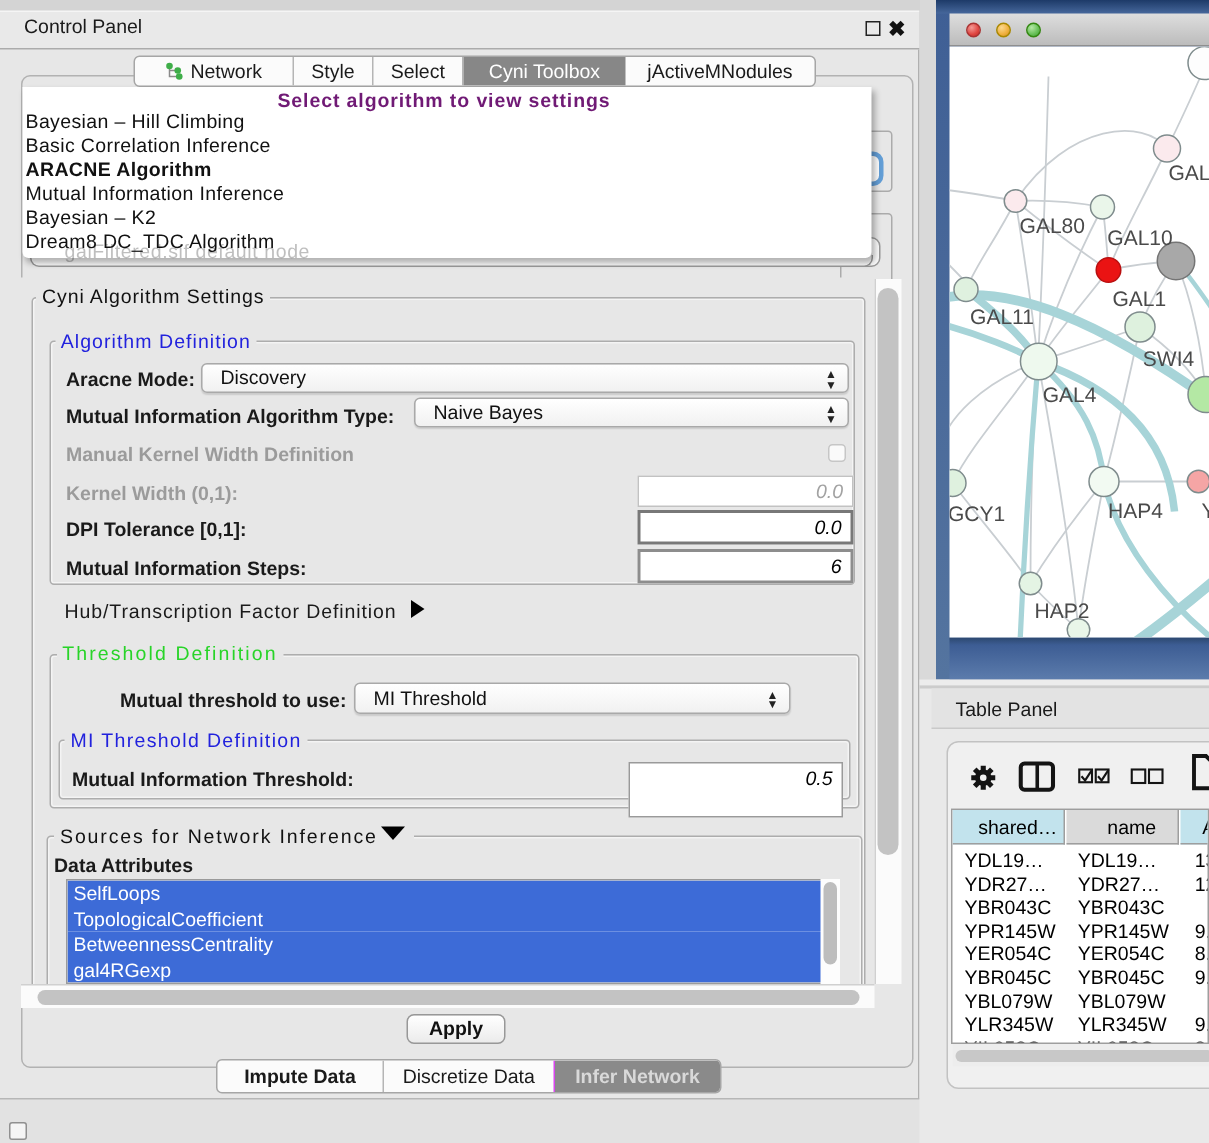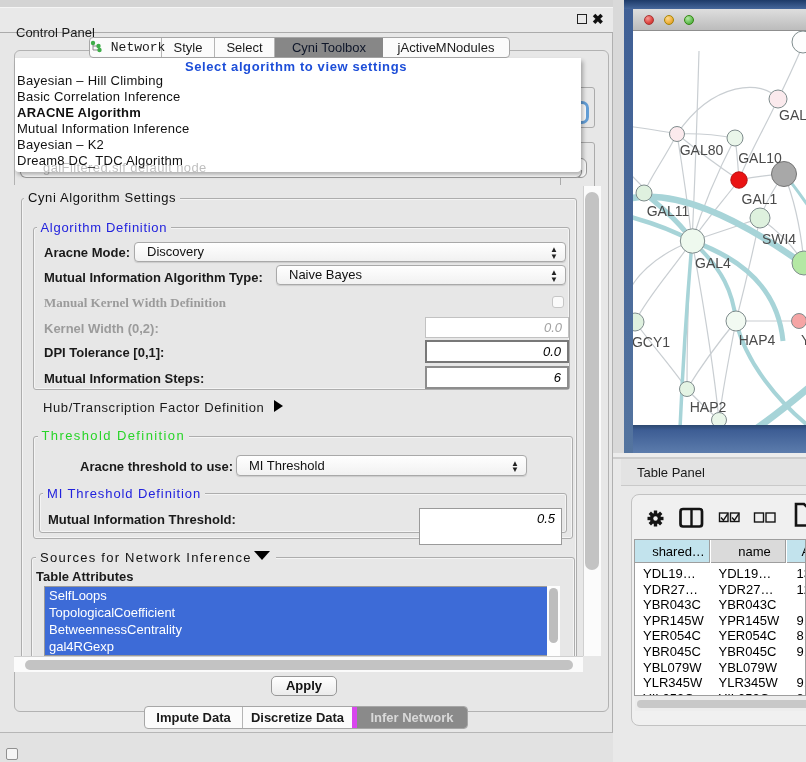--- a/index.html
+++ b/index.html
@@ -18,38 +18,38 @@
   .gtitle { position:absolute; background:#e7e7e7; padding:0 4px; font-size:13px; white-space:nowrap; }
 </style>
 </head>
 <body>
 
 <div class="abs" style="left:0;top:0;width:613px;height:733px;background:#e7e7e7;border-right:1px solid #b0b0b0;border-bottom:1px solid #b6b6b6;">
 
   <div class="abs" style="left:0;top:0;width:613px;height:8px;background:#d4d4d4;border-bottom:1px solid #f5f5f5;"></div>
 
   <div class="abs" style="left:0;top:8px;width:613px;height:25px;background:#e9e9e9;border-bottom:1px solid #ababab;">
-    <div class="abs lbl" style="left:16px;top:17px;">Control Panel</div>
+    <div class="abs lbl" style="left:16px;top:2px;">Control Panel</div>
     <div class="abs" style="left:577px;top:6px;width:10px;height:10px;border:1.5px solid #222;"></div>
     <div class="abs" style="left:592px;top:3px;font-size:14px;font-weight:bold;color:#111;">✖</div>
   </div>
 
   <div class="abs" style="left:14px;top:50px;width:595px;height:662px;background:#e7e7e7;border:1px solid #b2b2b2;border-radius:6px;"></div>
 
   <div class="abs" style="left:89px;top:37px;height:21px;background:#fbfbfb;border:1px solid #a6a6a6;border-radius:4px;overflow:hidden;display:flex;">
-    <div class="lbl" style="width:72px;line-height:19px;text-align:center;border-right:1px solid #b5b5b5;font-family:Liberation Mono, monospace;">
+    <div class="lbl" style="width:106px;line-height:19px;text-align:center;border-right:1px solid #b5b5b5;">
       <svg width="13" height="13" style="vertical-align:-2px;">
           <path d="M3,3 L3,10 L9,10 M3,6 L8,6" stroke="#8a8a8a" fill="none" stroke-width="1"></path>
           <circle cx="3" cy="3" r="2.2" fill="#3fae49"></circle>
           <circle cx="8.5" cy="6" r="2.2" fill="#3fae49"></circle>
           <circle cx="9.5" cy="10" r="2.2" fill="#3fae49"></circle>
         </svg> Network</div>
     <div class="lbl" style="width:53px;line-height:19px;text-align:center;border-right:1px solid #b5b5b5;">Style</div>
     <div class="lbl" style="width:60px;line-height:19px;text-align:center;border-right:1px solid #b5b5b5;">Select</div>
-    <div class="lbl" style="width:108px;line-height:19px;text-align:center;background:#878787;color:#0f172a;">Cyni Toolbox</div>
+    <div class="lbl" style="width:108px;line-height:19px;text-align:center;background:#878787;color:#ffffff;">Cyni Toolbox</div>
     <div class="lbl" style="width:126px;line-height:19px;text-align:center;">jActiveMNodules</div>
   </div>
 
   <div class="abs" style="left:560px;top:87px;width:35px;height:41px;border:1px solid #ababab;border-radius:3px;"></div>
   <div class="abs" style="left:566px;top:101px;width:23px;height:23px;border:3px solid #639ed6;border-radius:7px;background:#fdfdfd;"></div>
   <div class="abs" style="left:560px;top:142px;width:35px;height:48px;border:1px solid #ababab;border-radius:3px;"></div>
   <div class="abs" style="left:540px;top:158px;width:47px;height:20px;border:1.5px solid #9a9a9a;border-radius:6px;background:#fcfcfc;"></div>
   <div class="abs" style="left:20px;top:170px;width:562px;height:8px;border:1.5px solid #9a9a9a;border-top:none;border-radius:0 0 6px 6px;background:#fcfcfc;"></div>
 
   <div class="abs" style="left:14px;top:185px;width:570px;height:471px;background:#e7e7e7;overflow:hidden;">
@@ -60,87 +60,87 @@
 
     <div class="gbox" style="left:19px;top:42px;width:537px;height:163px;border-radius:3px;"></div>
     <div class="gtitle" style="left:22.5px;top:34.5px;color:#2222dd;letter-spacing:0.7px;">Algorithm Definition</div>
 
     <div class="abs lbl b" style="left:30px;top:60px;">Aracne Mode:</div>
     <div class="combo" style="left:120px;top:57px;width:432px;height:20px;line-height:18px;padding-left:12px;">Discovery<span class="arr" style="top:4px;">▲<br>▼</span></div>
 
     <div class="abs lbl b" style="left:30px;top:85px;">Mutual Information Algorithm Type:</div>
     <div class="combo" style="left:262px;top:80px;width:290px;height:20px;line-height:18px;padding-left:12px;">Naive Bayes<span class="arr" style="top:4px;">▲<br>▼</span></div>
 
-    <div class="abs lbl b dis" style="left:30px;top:110px;font-family:Liberation Serif, serif;">Manual Kernel Width Definition</div>
+    <div class="abs lbl b dis" style="left:30px;top:110px;">Manual Kernel Width Definition</div>
     <div class="abs" style="left:538px;top:111px;width:12px;height:12px;border:1px solid #c6c6c6;border-radius:3px;background:#fafafa;"></div>
 
-    <div class="abs lbl b dis" style="left:30px;top:136px;">Kernel Width (0,2):</div>
+    <div class="abs lbl b dis" style="left:30px;top:136px;">Kernel Width (0,1):</div>
     <div class="field" style="left:411px;top:132px;width:144px;height:21px;border:1px solid #c2c2c2;color:#a2a2a2;">0.0</div>
 
     <div class="abs lbl b" style="left:30px;top:160px;">DPI Tolerance [0,1]:</div>
     <div class="field" style="left:411px;top:155px;width:144px;height:23px;border:2px solid #787878;color:#000;line-height:19px;">0.0</div>
 
     <div class="abs lbl b" style="left:30px;top:186px;">Mutual Information Steps:</div>
     <div class="field" style="left:411px;top:181px;width:144px;height:23px;border:2px solid #8d8d8d;color:#000;line-height:19px;">6</div>
 
     <div class="abs lbl" style="left:29px;top:215px;font-weight:500;letter-spacing:0.6px;">Hub/Transcription Factor Definition</div>
     <div class="abs" style="left:259.5px;top:215px;width:0;height:0;border-top:6px solid transparent;border-bottom:6px solid transparent;border-left:9.5px solid #000;"></div>
 
     <div class="gbox" style="left:18.5px;top:250.5px;width:540px;height:103px;border-radius:3px;"></div>
     <div class="gtitle" style="left:23.5px;top:242.5px;color:#28d428;letter-spacing:1.4px;">Threshold Definition</div>
 
-    <div class="abs lbl b" style="left:66px;top:274px;">Aracne threshold to use:</div>
+    <div class="abs lbl b" style="left:66px;top:274px;">Mutual threshold to use:</div>
     <div class="combo" style="left:222px;top:270px;width:291px;height:21px;line-height:19px;padding-left:12px;">MI Threshold<span class="arr" style="top:4.5px;">▲<br>▼</span></div>
 
     <div class="gbox" style="left:24.5px;top:307.5px;width:528px;height:40.5px;border-radius:3px;"></div>
     <div class="gtitle" style="left:29px;top:300.5px;color:#2222dd;letter-spacing:0.9px;">MI Threshold Definition</div>
 
     <div class="abs lbl b" style="left:34px;top:327px;">Mutual Information Threshold:</div>
     <div class="field" style="left:405px;top:323px;width:143px;height:37px;border:1px solid #9a9a9a;color:#000;">0.5</div>
 
     <div class="gbox" style="left:17px;top:372px;width:544px;height:108px;border-radius:3px;"></div>
     <div class="gtitle" style="left:22px;top:365px;color:#111;letter-spacing:1.25px;padding-right:24px;">Sources for Network Inference</div>
     <div class="abs" style="left:240px;top:366px;width:0;height:0;border-left:8px solid transparent;border-right:8px solid transparent;border-top:9px solid #000;"></div>
 
-    <div class="abs lbl b" style="left:22px;top:384px;">Table Attributes</div>
+    <div class="abs lbl b" style="left:22px;top:384px;">Data Attributes</div>
 
     <div class="abs" style="left:30px;top:401px;width:516px;height:70px;background:#fff;border:1px solid #9a9a9a;overflow:hidden;">
       <div style="background:#3d6bd7;color:#fff;font-size:13px;height:17px;line-height:17px;padding-left:4px;">SelfLoops</div>
       <div style="background:#3d6bd7;color:#fff;font-size:13px;height:17px;line-height:17px;padding-left:4px;">TopologicalCoefficient</div>
       <div style="background:#3d6bd7;color:#fff;font-size:13px;height:17px;line-height:17px;padding-left:4px;">BetweennessCentrality</div>
       <div style="background:#3d6bd7;color:#fff;font-size:13px;height:17px;line-height:17px;padding-left:4px;">gal4RGexp</div>
     </div>
     <div class="abs" style="left:533px;top:401px;width:13px;height:70px;background:#fdfdfd;"></div>
     <div class="abs" style="left:535px;top:403px;width:9px;height:55px;background:#bdbdbd;border-radius:5px;"></div>
   </div>
   </div>
 
   <div class="abs" style="left:15px;top:58px;width:566px;height:114px;background:#fff;border-radius:0 0 4px 4px;box-shadow:2px 3px 4px rgba(0,0,0,0.30);">
     <div class="abs" style="left:28px;top:102px;font-size:13px;color:rgba(40,40,40,0.30);letter-spacing:0.4px;">galFiltered.sif default node</div>
-    <div class="abs" style="left:0;top:1px;width:562px;height:16px;text-align:center;font-size:13px;font-weight:bold;color:#1d4ed8;letter-spacing:0.6px;">Select algorithm to view settings</div>
+    <div class="abs" style="left:0;top:1px;width:562px;height:16px;text-align:center;font-size:13px;font-weight:bold;color:#701a75;letter-spacing:0.6px;">Select algorithm to view settings</div>
     <div class="abs" style="left:2px;top:15px;font-size:13px;color:#111;line-height:16px;letter-spacing:0.25px;">
       Bayesian – Hill Climbing<br>
       Basic Correlation Inference<br>
       <span style="font-weight:bold;">ARACNE Algorithm</span><br>
       Mutual Information Inference<br>
       Bayesian – K2<br>
       Dream8 DC_TDC Algorithm
     </div>
   </div>
 
   <div class="abs" style="left:583px;top:186px;width:18px;height:470px;background:#fbfbfb;border-left:1px solid #d0d0d0;"></div>
   <div class="abs" style="left:585px;top:192px;width:14px;height:378px;background:#c3c3c3;border-radius:7px;"></div>
   <div class="abs" style="left:14px;top:656px;width:569px;height:16px;background:#fbfbfb;border-top:1px solid #d0d0d0;"></div>
   <div class="abs" style="left:25px;top:660px;width:548px;height:10px;background:#c3c3c3;border-radius:5px;"></div>
 
   <div class="abs" style="left:271px;top:676px;width:66px;height:20px;border:1px solid #989898;border-radius:5px;background:linear-gradient(#ffffff,#ebebeb);text-align:center;font-size:13px;font-weight:600;line-height:18px;color:#111;">Apply</div>
 
   <div class="abs" style="left:144px;top:706px;height:23px;background:#fbfbfb;border:1px solid #a6a6a6;border-radius:4px;overflow:hidden;display:flex;">
-    <div class="lbl" style="width:98px;line-height:21px;text-align:center;font-weight:600;border-right:1px solid #b5b5b5;">Impute Data</div>
-    <div class="lbl" style="width:114px;line-height:21px;text-align:center;font-weight:700;border-right:5px solid #d946ef;">Discretize Data</div>
+    <div class="lbl" style="width:111px;line-height:21px;text-align:center;font-weight:600;border-right:1px solid #b5b5b5;">Impute Data</div>
+    <div class="lbl" style="width:114px;line-height:21px;text-align:center;font-weight:400;border-right:1px solid #d946ef;">Discretize Data</div>
     <div class="lbl" style="width:110px;line-height:21px;text-align:center;font-weight:600;background:#8a8a8a;color:#d9d9d9;">Infer Network</div>
   </div>
 </div>
 
 <div class="abs" style="left:6px;top:748px;width:12px;height:12px;border:1.5px solid #909090;border-radius:2px;background:#f5f5f5;"></div>
 
 <div class="abs" style="left:615px;top:371px;width:0;height:0;border-top:4px solid transparent;border-bottom:4px solid transparent;border-right:5px solid #9a9a9a;"></div>
 
 <div class="abs" style="left:613px;top:0;width:193px;height:457px;background:#d9d9d9;">
 

